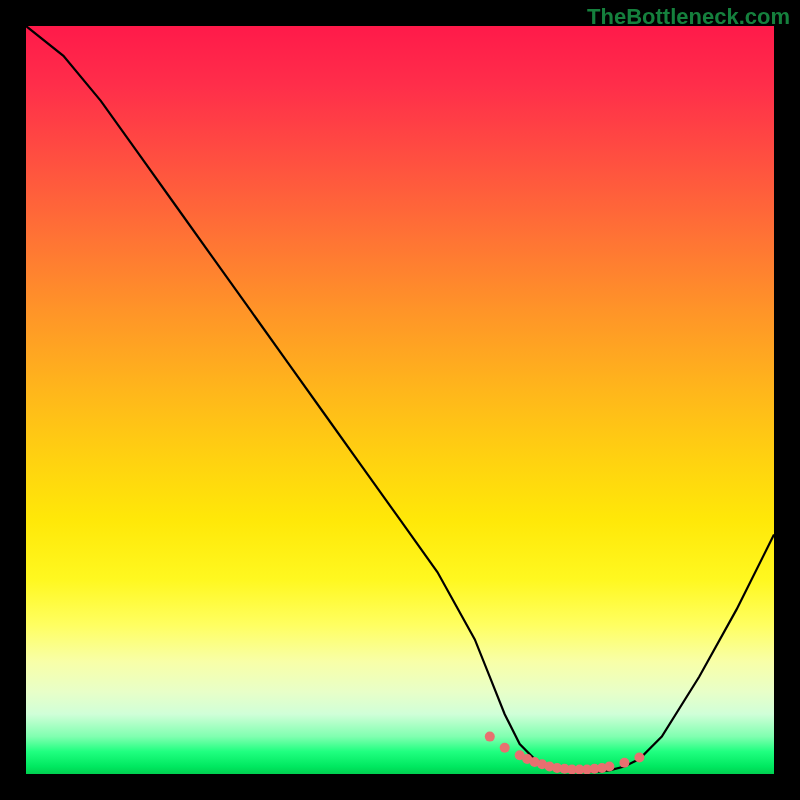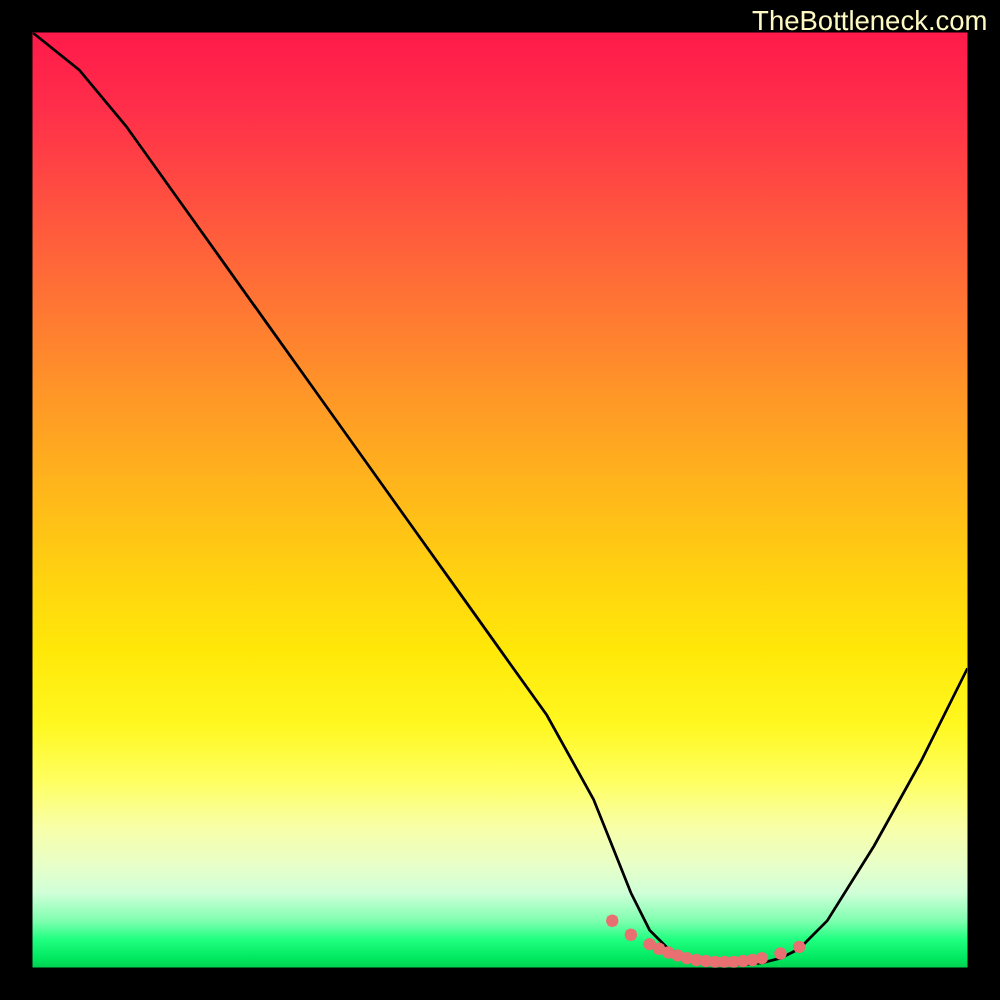--- a/index.html
+++ b/index.html
@@ -7,23 +7,23 @@
     width: 800px;
     height: 800px;
     background: #000;
     position: relative;
     font-family: Arial, sans-serif;
   }
   .watermark {
     position: absolute;
     top: 4px;
     right: 10px;
-    color: #fef9c3;
+    color: #15803d;
     font-size: 22px;
-    font-weight: 400;
+    font-weight: 700;
     z-index: 10;
   }
   .plot-area {
     position: absolute;
     left: 26px;
     top: 26px;
     width: 748px;
     height: 748px;
   }
   .gradient-bg {

